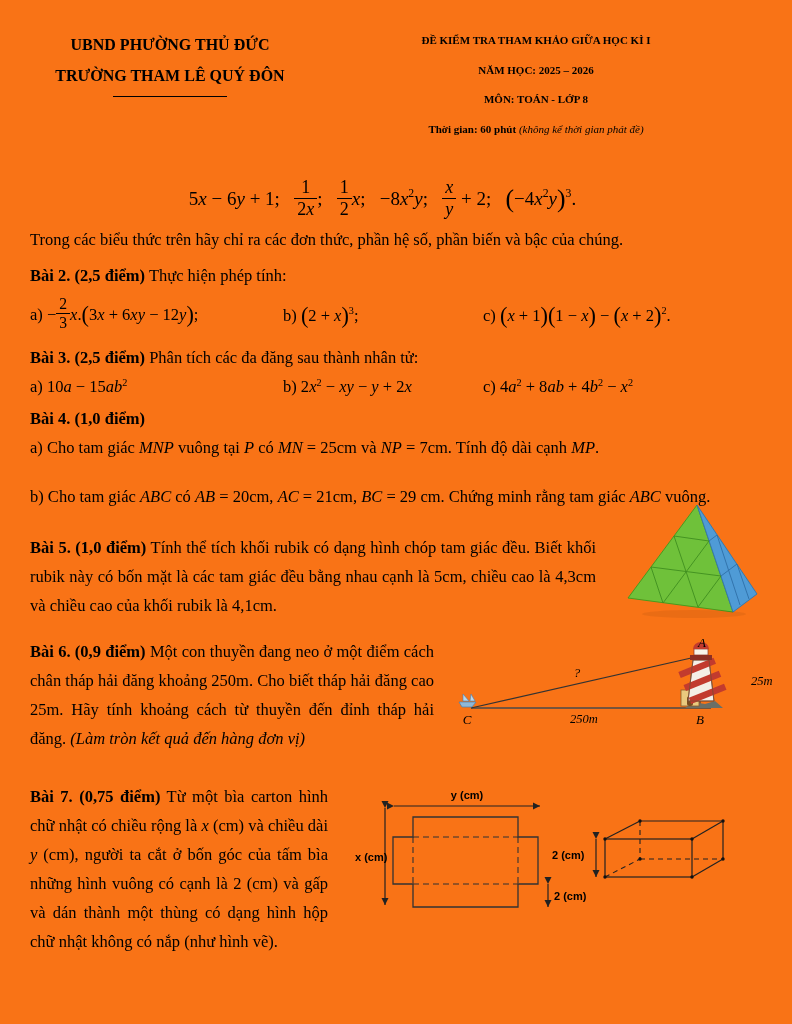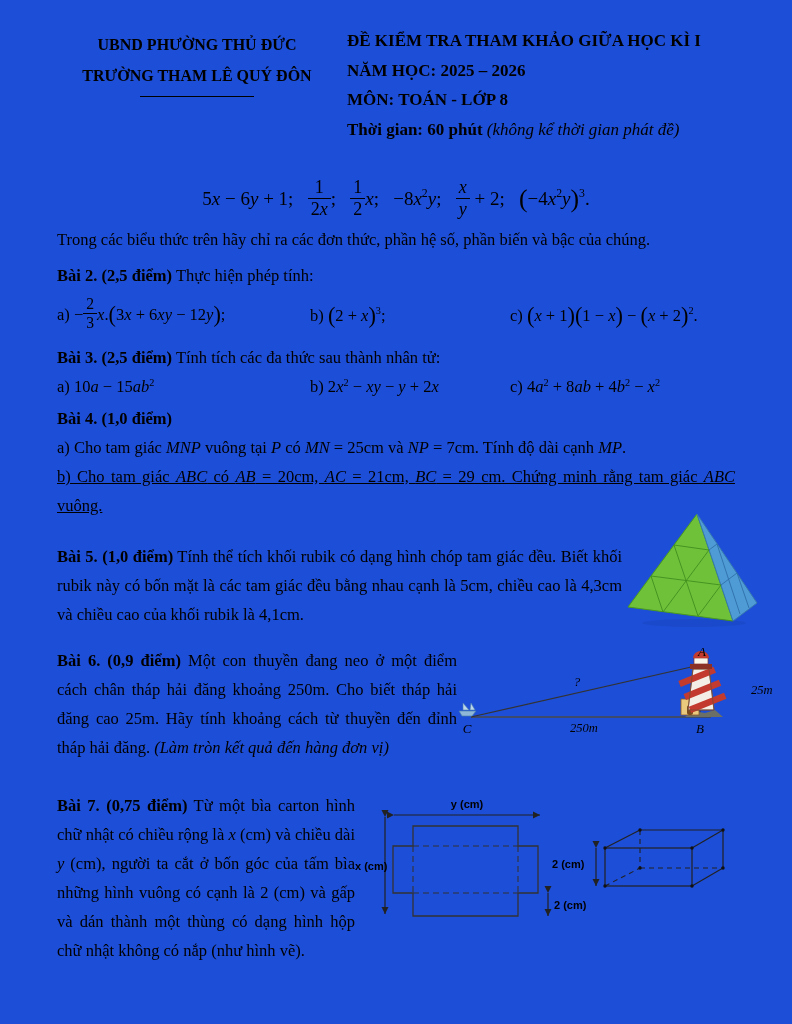--- a/index.html
+++ b/index.html
@@ -1,28 +1,28 @@
 <!DOCTYPE html>
 <html><head>
 <meta charset="utf-8">
 <style>
   html,body{margin:0;padding:0;background:#fff;}
   .page{
-    position:relative;width:792px;height:1024px;background:#1d4ed8;color:#000;
+    position:relative;width:792px;height:1024px;background:#f97316;color:#000;
     font-family:"Liberation Serif","DejaVu Serif",serif;font-size:16.5px;
-    overflow:hidden;box-sizing:border-box;padding:26px 57px 0 57px;
+    overflow:hidden;box-sizing:border-box;padding:26px 57px 0 30px;
   }
   p{margin:0;line-height:29px;}
   b{font-weight:bold;}
   .just{text-align:justify;}
   
   .header{display:flex;margin:0 -17px 0 -10px;}
   .hleft{width:300px;text-align:center;font-weight:bold;font-size:16px;line-height:31px;padding-top:3px;}
   .hrule{width:114px;border-bottom:1.5px solid #000;margin:5px auto 0;}
-  .hright{flex:1;font-weight:bold;font-size:17px;line-height:29.5px;}
+  .hright{flex:1;text-align:center;font-weight:bold;font-size:11px;line-height:29.5px;}
   .hnote{font-weight:normal;font-style:italic;}
   
   .fr{display:inline-block;vertical-align:middle;text-align:center;line-height:1.05;font-size:0.95em;position:relative;top:-2px;}
   .fr .nu{display:block;border-bottom:1px solid #000;padding:0 3px 1px;}
   .fr .de{display:block;padding:1px 3px 0;}
   sup{font-size:0.62em;line-height:0;}
   .bp{font-size:1.35em;vertical-align:-0.1em;}
   
   .expr{text-align:center;margin:9px 0 3px;font-size:19px;}
   .row3{display:grid;grid-template-columns:253px 200px 1fr;align-items:center;margin-top:8px;}
@@ -71,32 +71,32 @@
   <div style="margin-top:7px;">
     <p><b>Bài 2. (2,5 điểm)</b> <span>Thực hiện phép tính:</span></p>
     <div class="row3">
       <span>a) −<span class="fr"><span class="nu">2</span><span class="de">3</span></span><i>x</i>.<span class="bp">(</span>3<i>x</i> + 6<i>xy</i> − 12<i>y</i><span class="bp">)</span>;</span>
       <span>b) <span class="bp">(</span>2 + <i>x</i><span class="bp">)</span><sup>3</sup>;</span>
       <span>c) <span class="bp">(</span><i>x</i> + 1<span class="bp">)(</span>1 − <i>x</i><span class="bp">)</span> − <span class="bp">(</span><i>x</i> + 2<span class="bp">)</span><sup>2</sup>.</span>
     </div>
   </div>
 
   <div style="margin-top:9px;">
-    <p><b>Bài 3. (2,5 điểm)</b> <span>Tính tích các đa thức sau thành nhân tử:</span></p>
+    <p><b>Bài 3. (2,5 điểm)</b> <span>Phân tích các đa đăng sau thành nhân tử:</span></p>
     <div class="row3b">
       <span>a) 10<i>a</i> − 15<i>ab</i><sup>2</sup></span>
       <span>b) 2<i>x</i><sup>2</sup> − <i>xy</i> − <i>y</i> + 2<i>x</i></span>
       <span>c) 4<i>a</i><sup>2</sup> + 8<i>ab</i> + 4<i>b</i><sup>2</sup> − <i>x</i><sup>2</sup></span>
     </div>
   </div>
 
   <div style="margin-top:7px;">
     <p><b>Bài 4. (1,0 điểm)</b></p>
     <p>a) Cho tam giác <i>MNP</i> vuông tại <i>P</i> có <i>MN</i> = 25cm và <i>NP</i> = 7cm. Tính độ dài cạnh <i>MP</i>.</p>
-    <p class="just" style="margin-top:0;text-decoration:underline;">b) Cho tam giác <i>ABC</i> có <i>AB</i> = 20cm, <i>AC</i> = 21cm, <i>BC</i> = 29 cm. Chứng minh rằng tam giác <i>ABC</i> vuông.</p>
+    <p class="just" style="margin-top:20px;">b) Cho tam giác <i>ABC</i> có <i>AB</i> = 20cm, <i>AC</i> = 21cm, <i>BC</i> = 29 cm. Chứng minh rằng tam giác <i>ABC</i> vuông.</p>
   </div>
 
   <div class="flexsec" style="margin-top:5px;align-items:flex-end;">
     <p class="b5text just"><b>Bài 5. (1,0 điểm)</b> <span>Tính thể tích khối rubik có dạng hình chóp tam giác đều. Biết khối rubik này có bốn mặt là các tam giác đều bằng nhau cạnh là 5cm, chiều cao là 4,3cm và chiều cao của khối rubik là 4,1cm.</span></p>
     <svg class="figpy" width="143" height="118" viewBox="0 0 143 118">
       <polygon points="75,3 6,96 111,110" fill="#6fc13a" stroke="#4a9a1e" stroke-width="1"></polygon>
       <polygon points="75,3 111,110 135,92" fill="#4f9bd6" stroke="#3779ae" stroke-width="1"></polygon>
       <g stroke="#3f8f1f" stroke-width="0.9" fill="none">
         <line x1="52" y1="34" x2="87" y2="39"></line>
           <line x1="29" y1="65" x2="99" y2="74"></line>

